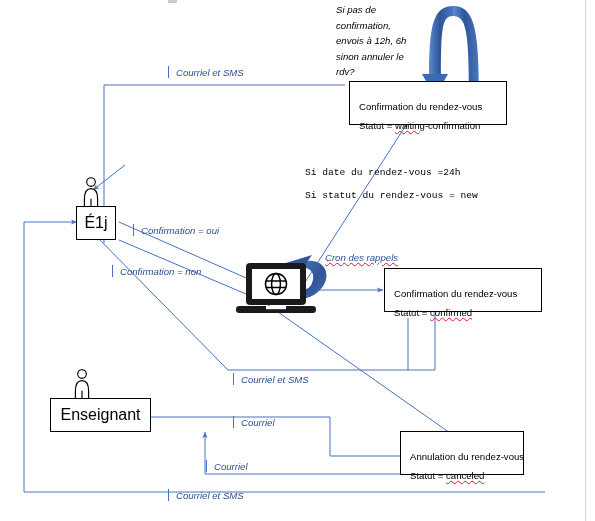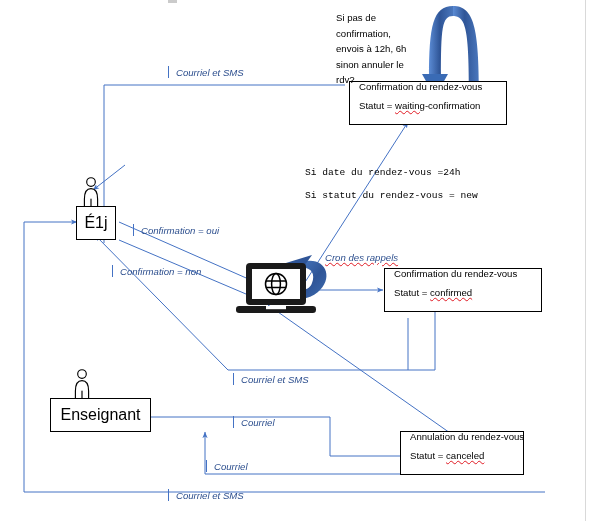--- a/index.html
+++ b/index.html
@@ -11,21 +11,21 @@
   }
   #canvas{position:absolute;left:0;top:0;width:595px;height:521px;}
   svg.layer{position:absolute;left:0;top:0;width:595px;height:521px;pointer-events:none;}
 
   
   .box{
     position:absolute;border:1px solid #000;background:#fff;
     box-sizing:border-box;
   }
   .statebox{
-    padding:0 9px 6px 9px;
+    padding:20px 9px 6px 9px;
     font-size:9.6px;line-height:1.05;
   }
   .statebox .ln1{display:block;margin-bottom:9px;white-space:nowrap;}
   .statebox .ln2{display:block;white-space:nowrap;}
   .squig{
     text-decoration:underline;
     text-decoration-color:#e01b24;
     text-decoration-style:wavy;
     text-decoration-thickness:1px;
     text-underline-offset:1px;
@@ -200,21 +200,21 @@
 
   <div class="box actorbox" style="left:76px;top:206px;width:40px;height:34px;">
     <span>É1j</span>
   </div>
 
   <div class="box actorbox" style="left:50px;top:398px;width:101px;height:34px;">
     <span>Enseignant</span>
   </div>
 
 
-  <div class="note" style="left:336px;top:10px;width:120px;">Si pas de
+  <div class="note" style="left:336px;top:2px;width:120px;font-style:italic;">Si pas de
 confirmation,
 envois à 12h, 6h
 sinon annuler le
 rdv?</div>
 
   <div class="note1line" style="left:305px;top:167px;">Si date du rendez-vous =24h</div>
 
   <div class="note1line" style="left:305px;top:190px;">Si statut du rendez-vous = new</div>
 
   <div class="cron" style="left:325px;top:252px;">

